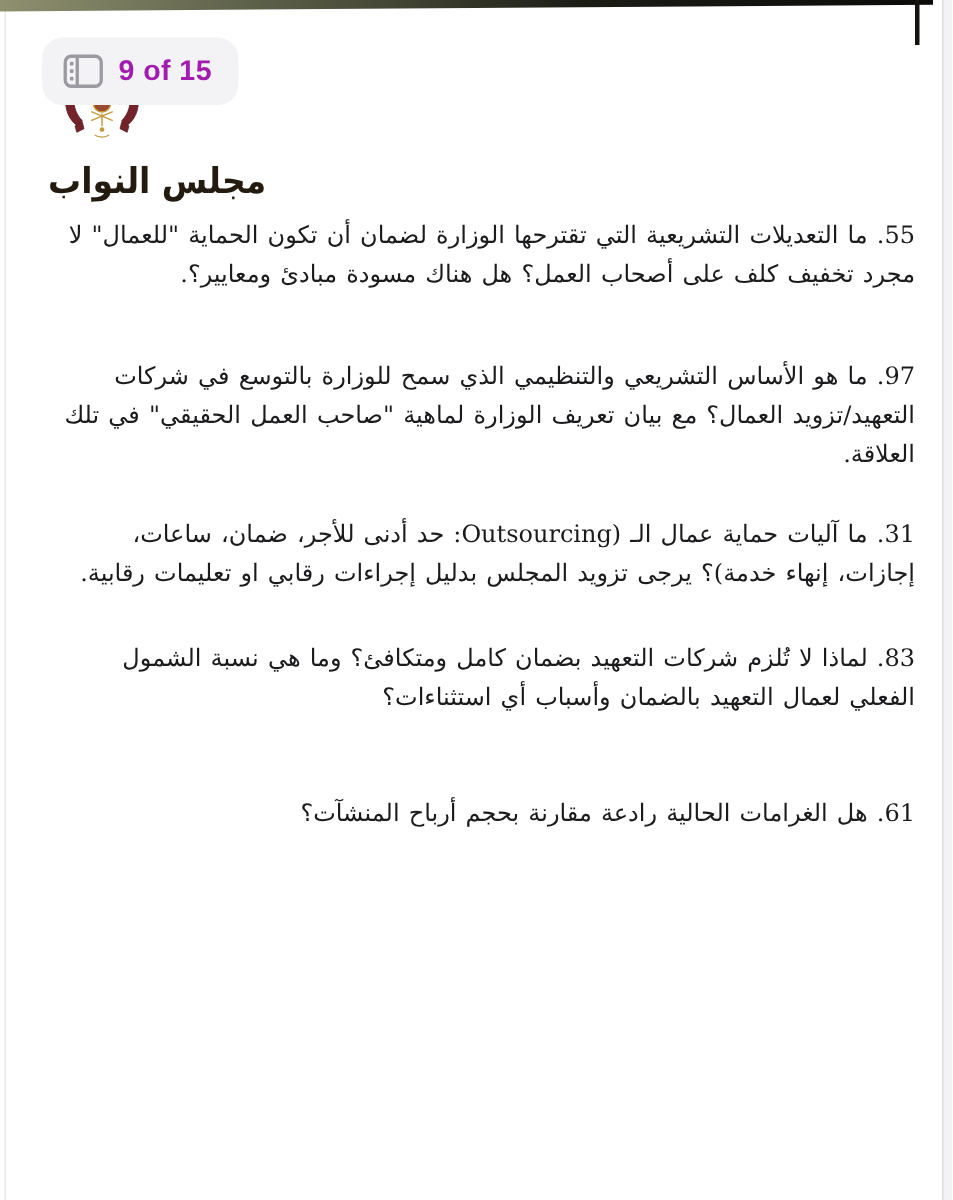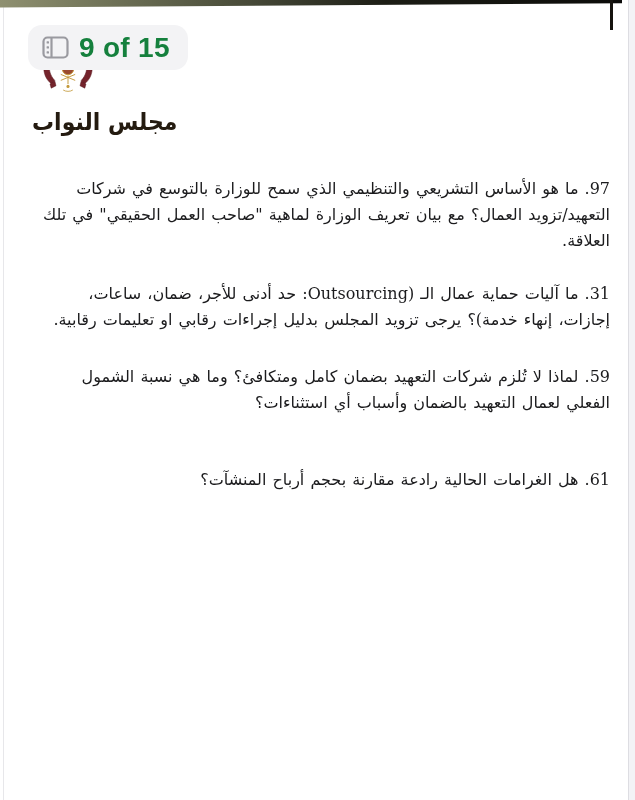--- a/index.html
+++ b/index.html
@@ -52,23 +52,23 @@
     align-items: center;
     gap: 10px;
     padding: 0 18px 0 14px;
     background: #f3f3f5;
     border-radius: 14px;
     z-index: 10;
     font-family: "Liberation Sans", "DejaVu Sans", sans-serif;
     cursor: pointer;
   }
   .page-badge .badge-label {
-    font-size: 28px;
+    font-size: 19px;
     font-weight: 600;
-    color: #15803d;
+    color: #a21caf;
     letter-spacing: 0.3px;
   }
   
   .paper {
     position: relative;
     direction: rtl;
     text-align: right;
     padding: 0 25px 0 32px;
     color: #1b1b1d;
     z-index: 2;
@@ -165,21 +165,22 @@
             <path d="M72,74 L48,64"></path>
             <path d="M60,66 L60,80"></path>
           </g>
           <circle cx="60" cy="84" r="2.6" fill="#c49a3c"></circle>
           <path d="M52,90 C56,93 64,93 68,90" stroke="#c49a3c" stroke-width="1.4" fill="none"></path>
         </svg>
       </span>
       <div class="calligraphy">مجلس النواب</div>
     </div>
 
+    <p class="q q55">55. ما التعديلات التشريعية التي تقترحها الوزارة لضمان أن تكون الحماية "للعمال" لا مجرد تخفيف كلف على أصحاب العمل؟ هل هناك مسودة مبادئ ومعايير؟.</p>
 
 
     <p class="q q56">97. ما هو الأساس التشريعي والتنظيمي الذي سمح للوزارة بالتوسع في شركات التعهيد/تزويد العمال؟ مع بيان تعريف الوزارة لماهية "صاحب العمل الحقيقي" في تلك العلاقة.</p>
     <p class="q q58">31. ما آليات حماية عمال الـ (Outsourcing: حد أدنى للأجر، ضمان، ساعات، إجازات، إنهاء خدمة)؟ يرجى تزويد المجلس بدليل إجراءات رقابي او تعليمات رقابية.</p>
-    <p class="q q59">59. لماذا لا تُلزم شركات التعهيد بضمان كامل ومتكافئ؟ وما هي نسبة الشمول الفعلي لعمال التعهيد بالضمان وأسباب أي استثناءات؟</p>
+    <p class="q q59">83. لماذا لا تُلزم شركات التعهيد بضمان كامل ومتكافئ؟ وما هي نسبة الشمول الفعلي لعمال التعهيد بالضمان وأسباب أي استثناءات؟</p>
     <p class="q q61">61. هل الغرامات الحالية رادعة مقارنة بحجم أرباح المنشآت؟</p>
 
   </div>
 </div>
 
 </body></html>

